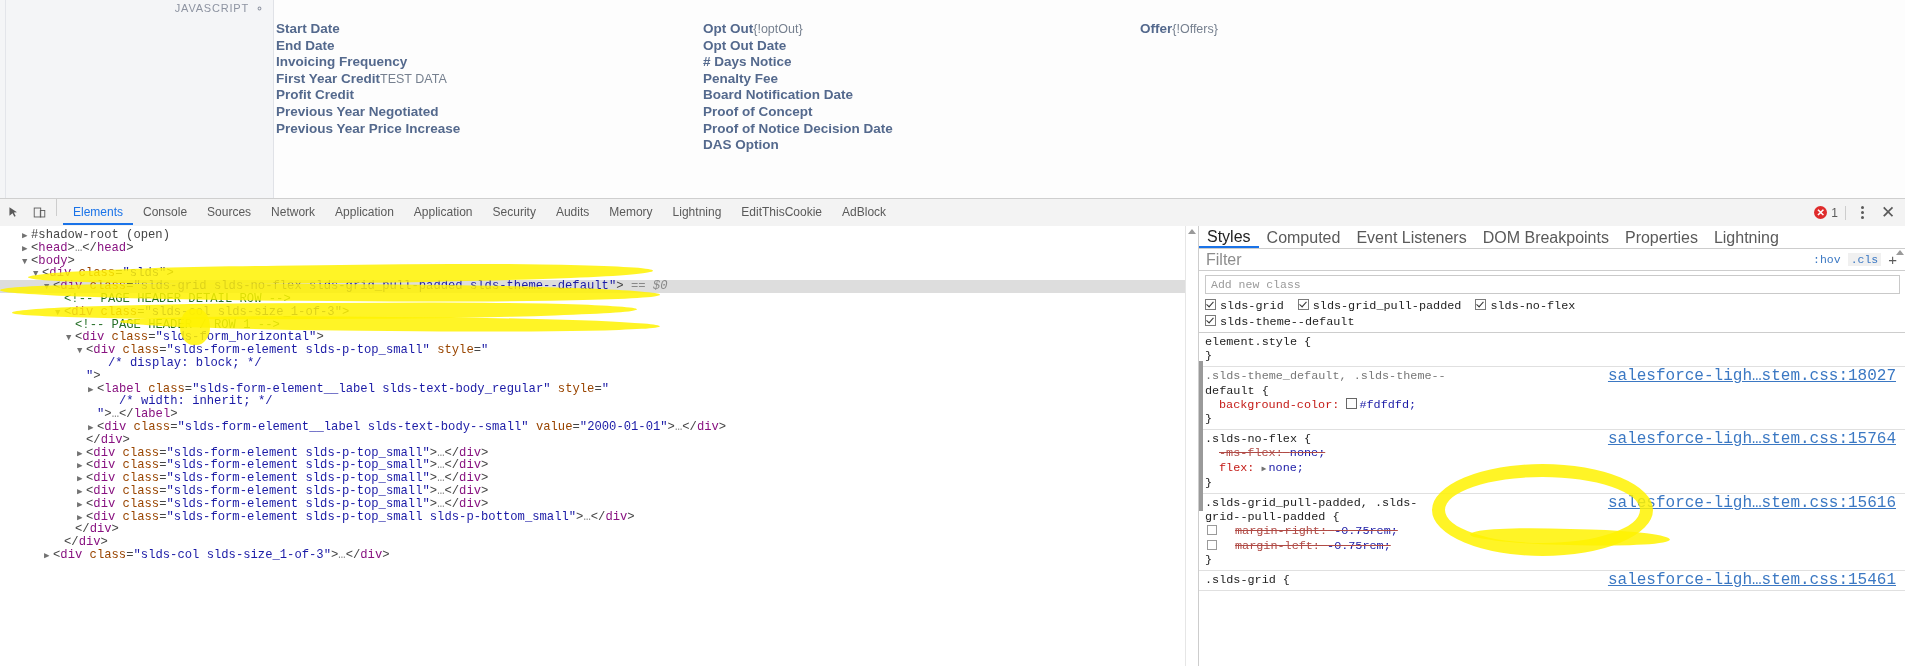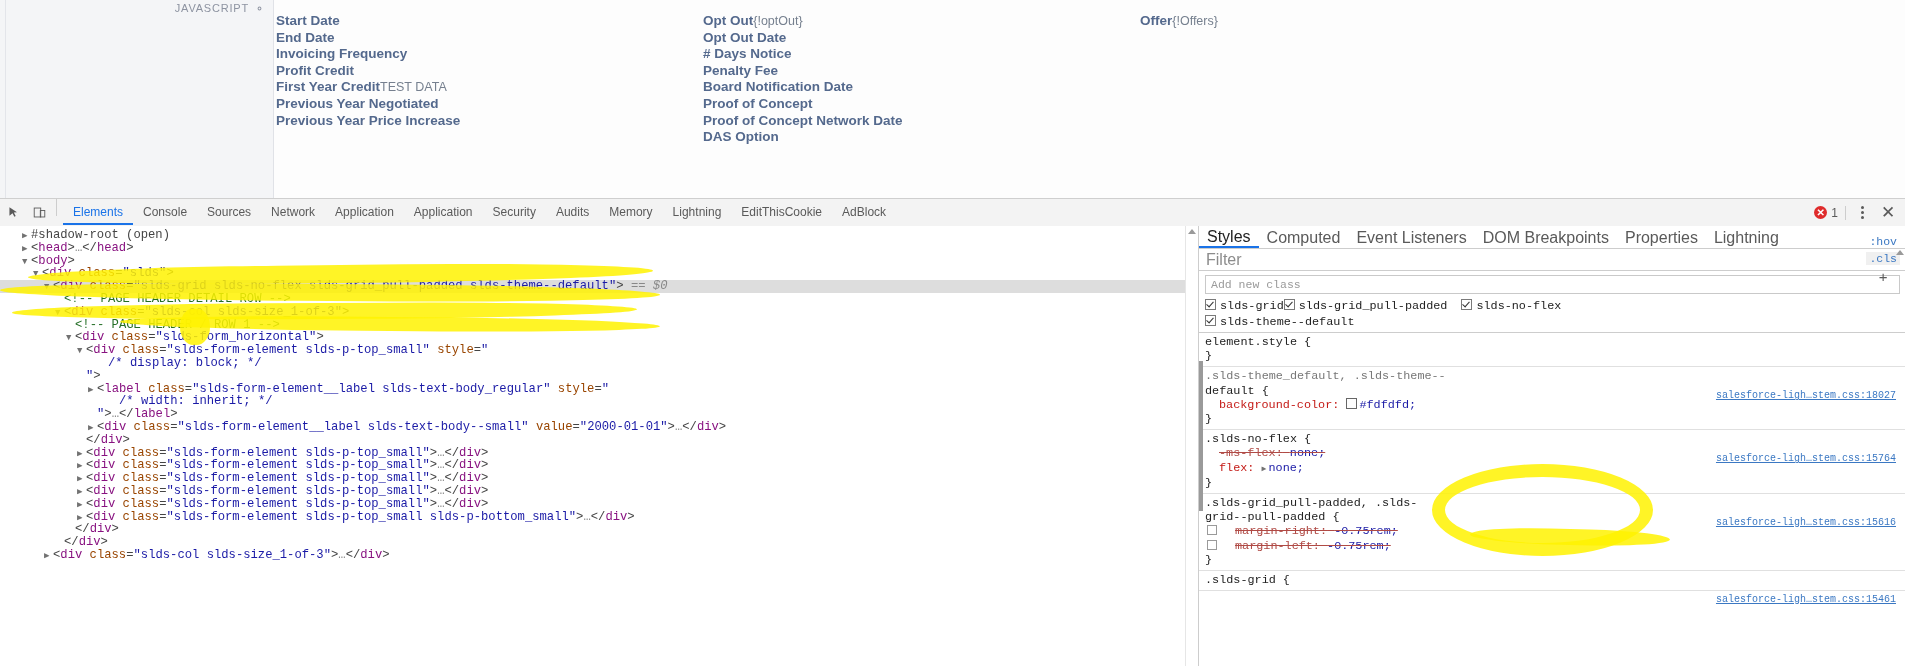--- a/index.html
+++ b/index.html
@@ -26,21 +26,21 @@
   }
   .js-badge{
     position:absolute;right:8px;top:2px;
     display:flex;align-items:center;gap:5px;
     font-size:11px;letter-spacing:.8px;color:#8d93a1;
     font-family:"Liberation Sans", sans-serif;
   }
   .gear{display:inline-block;width:11px;height:11px;position:relative;}
   .gear svg{display:block;}
 
-  .col{position:absolute;top:0;}
+  .col{position:absolute;top:8px;}
   .col-a{left:276px;width:415px;}
   .col-b{left:703px;width:460px;}
   .col-c{left:1140px;width:400px;}
 
   .field-row{
     height:16.6px;line-height:16.6px;
     white-space:nowrap;
     font-size:13.5px;
   }
   .field-label{
@@ -141,21 +141,21 @@
     font-family:"Liberation Sans", sans-serif;
   }
   .sp-tab{padding:0 8px;height:21px;line-height:21px;font-size:16px;color:#5a5a5a;white-space:nowrap;}
   .sp-tab.active{color:#222;border-bottom:2px solid #1a73e8;box-sizing:border-box;height:22px;line-height:21px;}
   .sp-filter{
     position:relative;height:21px;border-bottom:1px solid #cdcdcd;background:#fff;
     display:flex;align-items:center;justify-content:space-between;
     font-family:"Liberation Sans", sans-serif;
   }
   .sp-filter .ph{font-size:16px;color:#8c8c8c;padding-left:7px;}
-  .sp-filter .right{display:flex;align-items:center;gap:4px;padding-right:6px;flex-direction:column;}
+  .sp-filter .right{display:flex;align-items:center;gap:4px;padding-right:6px;}
   .chip{font-size:11.5px;color:#3b78c3;font-family:"Liberation Mono",monospace;padding:0 3px;}
   .chip.on{background:#f0f0f0;}
   .plus{font-size:15px;color:#5a5a5a;line-height:1;padding:0 3px;}
   .addclass{
     margin:4px 6px;height:17px;border:1px solid #c9c9c9;background:#fff;
     font-size:11.5px;color:#9a9a9a;line-height:17px;padding-left:5px;
     font-family:"Liberation Mono",monospace;
   }
   .clsrow{
     font-size:11.8px;font-family:"Liberation Mono",monospace;color:#222;
@@ -170,21 +170,21 @@
     border:solid #333;border-width:0 1.4px 1.4px 0;transform:rotate(42deg);
   }
   .rules{
     position:absolute;left:0;top:0;width:707px;
     font-family:"Liberation Mono","DejaVu Sans Mono",monospace;
     font-size:11.8px;line-height:14.2px;color:#222;
   }
   .rule{border-bottom:1px solid #e0e0e0;padding:2px 0 3px 6px;position:relative;}
   .sel-txt{color:#777;}
   .sel-txt.strong{color:#222;}
-  .src{position:absolute;right:10px;top:2px;color:#3b78c3;text-decoration:underline;font-size:10px;margin-top:20px;}
+  .src{position:absolute;right:10px;top:2px;color:#3b78c3;text-decoration:underline;font-size:16px;}
   .prop{color:#c41a16;padding-left:14px;}
   .val{color:#1a1aa6;}
   .strike{text-decoration:line-through;color:#b04a45;}
   .strike .prop{color:#b04a45;text-decoration:line-through;}
   .swatch{display:inline-block;width:9px;height:9px;border:1px solid #666;vertical-align:-1px;margin-right:2px;}
   .dcbx{display:inline-block;width:8px;height:8px;border:1px solid #9a9a9a;background:#fff;vertical-align:-1px;margin-right:4px;}
   .exp{display:inline-block;width:7px;color:#727272;font-size:8px;}
   .rule-scrollmark{position:absolute;left:0;top:0;width:4px;background:#9a9a9a;}
   .sp-scroll{position:absolute;right:1px;top:24px;width:9px;}
   .sp-scroll .arrow{width:0;height:0;border-left:4px solid transparent;border-right:4px solid transparent;border-bottom:5px solid #9a9a9a;}
@@ -205,33 +205,33 @@
               <path fill="#8d93a1" d="M14 9.1l-1.3-.3a4.8 4.8 0 00-.3-.8l.7-1.2-1.4-1.4-1.2.7a4.8 4.8 0 00-.8-.3L9.4 4.5H7.6l-.3 1.3a4.8 4.8 0 00-.8.3l-1.2-.7-1.4 1.4.7 1.2c-.1.2-.2.5-.3.8L3 9.1v1.8l1.3.3c.1.3.2.6.3.8l-.7 1.2 1.4 1.4 1.2-.7c.2.1.5.2.8.3l.3 1.3h1.8l.3-1.3c.3-.1.6-.2.8-.3l1.2.7 1.4-1.4-.7-1.2c.1-.2.2-.5.3-.8l1.3-.3V9.1z" opacity=".0"></path>
             </svg>
         </span>
       </div>
     </div>
 
     <div class="col col-a pad-top-1" id="col0">
         <div class="field-row"><span class="field-label">Start Date</span></div>
         <div class="field-row"><span class="field-label">End Date</span></div>
         <div class="field-row"><span class="field-label">Invoicing Frequency</span></div>
+        <div class="field-row"><span class="field-label">First Year Credit</span><span class="field-value">TEST DATA</span></div>
         <div class="field-row"><span class="field-label">Profit Credit</span></div>
-        <div class="field-row"><span class="field-label">First Year Credit</span><span class="field-value">TEST DATA</span></div>
         <div class="field-row"><span class="field-label">Previous Year Negotiated</span></div>
         <div class="field-row"><span class="field-label">Previous Year Price Increase</span></div>
       </div>
     <div class="col col-b pad-top-1" id="col1">
         <div class="field-row"><span class="field-label">Opt Out</span><span class="field-value">{!optOut}</span></div>
         <div class="field-row"><span class="field-label">Opt Out Date</span></div>
         <div class="field-row"><span class="field-label"># Days Notice</span></div>
         <div class="field-row"><span class="field-label">Penalty Fee</span></div>
         <div class="field-row"><span class="field-label">Board Notification Date</span></div>
         <div class="field-row"><span class="field-label">Proof of Concept</span></div>
-        <div class="field-row"><span class="field-label">Proof of Concept Network Date</span></div>
+        <div class="field-row"><span class="field-label">Proof of Notice Decision Date</span></div>
         <div class="field-row"><span class="field-label">DAS Option</span></div>
       </div>
     <div class="col col-c pad-top-1" id="col2">
         <div class="field-row"><span class="field-label">Offer</span><span class="field-value">{!Offers}</span></div>
       </div>
   </div>
 
   <div class="devtools">
 
     <div class="dt-toolbar">
@@ -327,21 +327,21 @@
           <span class="ph">Filter</span>
           <span class="right">
             <span class="chip">:hov</span>
             <span class="chip on">.cls</span>
             <span class="plus">+</span>
           </span>
         </div>
 
         <div class="addclass">Add new class</div>
         <div id="cls-list">
-            <div class="clsrow"><span style=""><span class="cbx checked"></span><span>slds-grid</span></span><span style="margin-right: 14px;"><span class="cbx checked"></span><span>slds-grid_pull-padded</span></span><span style="margin-right: 14px;"><span class="cbx checked"></span><span>slds-no-flex</span></span></div>
+            <div class="clsrow"><span style="margin-right: 14px;"><span class="cbx checked"></span><span>slds-grid</span></span><span style="margin-right: 14px;"><span class="cbx checked"></span><span>slds-grid_pull-padded</span></span><span style="margin-right: 14px;"><span class="cbx checked"></span><span>slds-no-flex</span></span></div>
             <div class="clsrow"><span style="margin-right: 14px;"><span class="cbx checked"></span><span>slds-theme--default</span></span></div>
           </div>
 
         <div style="position:relative;margin-top:2px;border-top:1px solid #cdcdcd;">
           <div id="rules" class="rules" style="position:relative;">
               <div class="rule">
                 <div class="sel-txt strong">element.style {</div>
                 <div>}</div>
               </div>
               <div class="rule">

